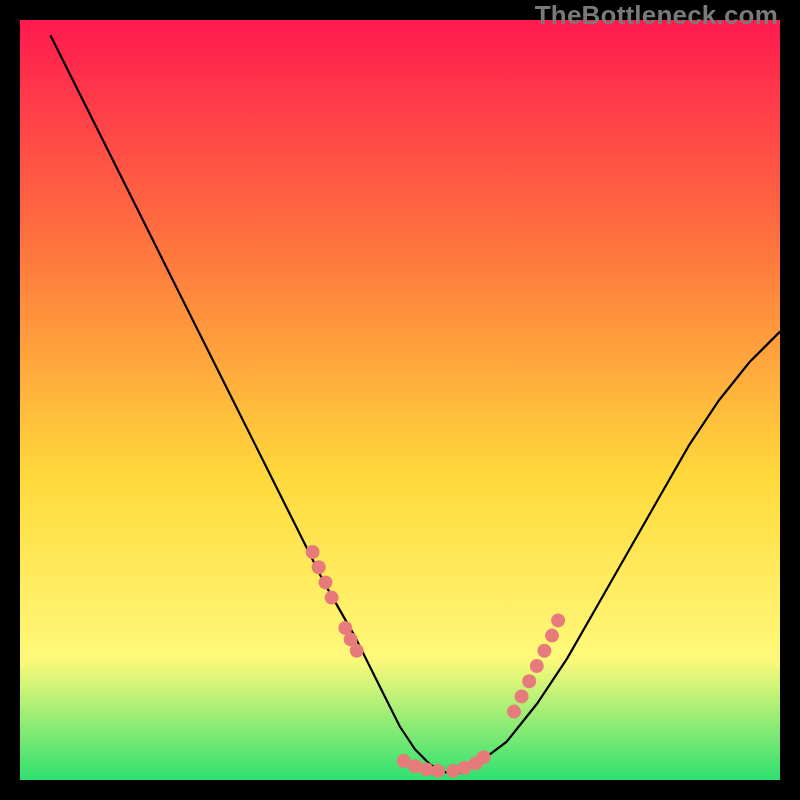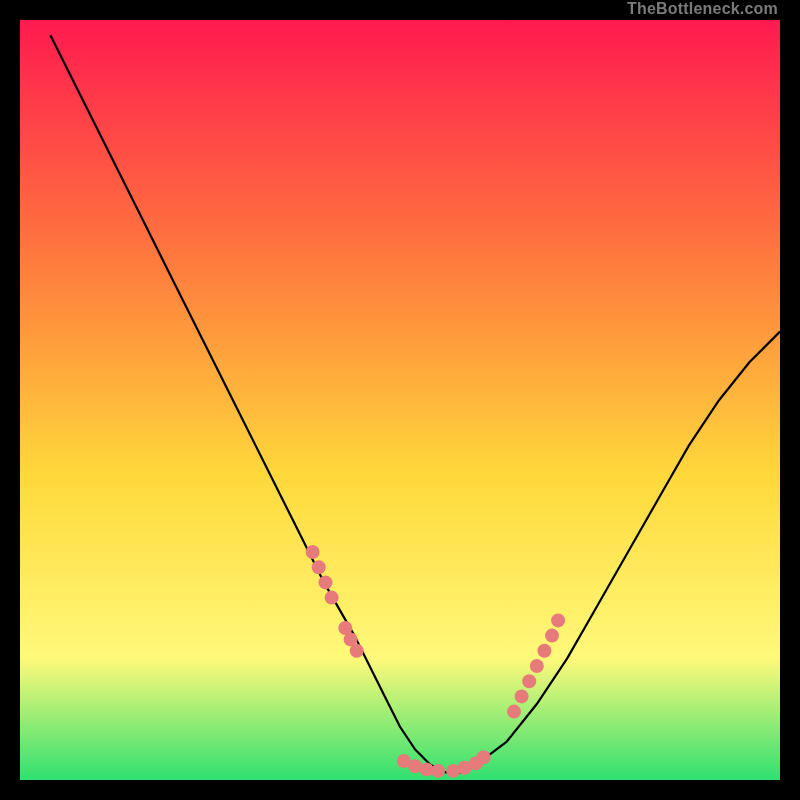--- a/index.html
+++ b/index.html
@@ -24,21 +24,21 @@
     left: 0;
     top: 0;
     width: 760px;
     height: 760px;
   }
   .watermark {
     position: absolute;
     top: 0px;
     right: 22px;
     color: #7a7a7a;
-    font-size: 16px;
+    font-size: 26px;
     font-weight: 600;
     letter-spacing: 0.2px;
     z-index: 10;
     text-align: center;
   }
 </style>
 </head>
 <body>
 
 <div class="frame">

